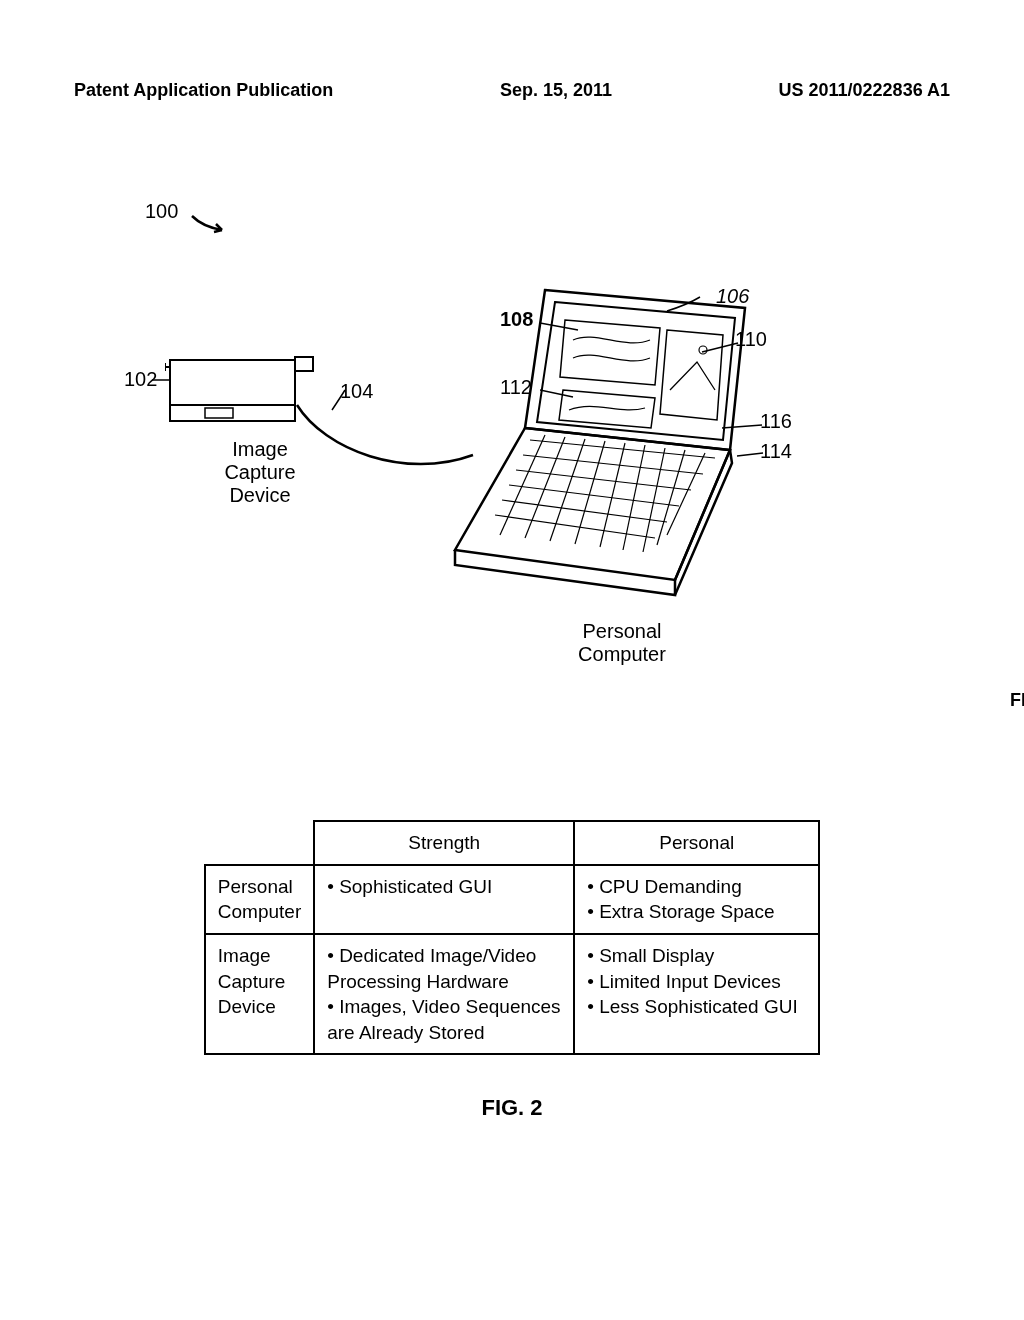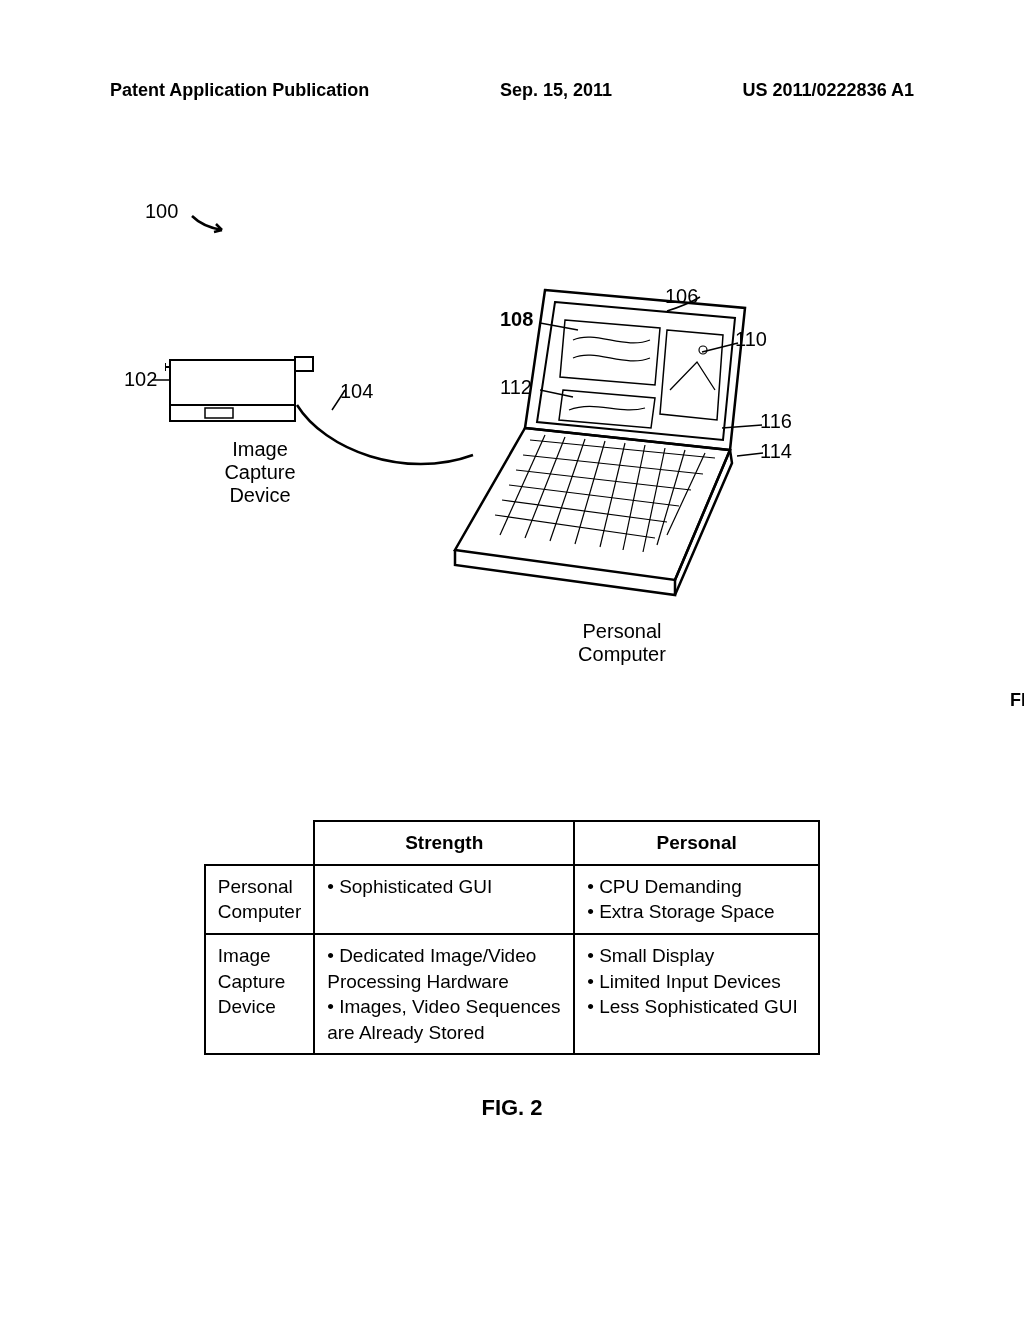--- a/index.html
+++ b/index.html
@@ -9,21 +9,21 @@
     background: #fff;
     font-family: Arial, Helvetica, sans-serif;
     color: #000;
     position: relative;
   }
   .header {
     position: absolute;
     top: 80px;
     left: 0;
     width: 100%;
-    padding: 0 110px;
+    padding: 0 74px;
     display: flex;
     justify-content: space-between;
     align-items: baseline;
     font-size: 18px;
   }
   .header-left { font-weight: bold; }
   .header-center { font-weight: bold; }
   .header-right { font-weight: bold; }
 
   
@@ -40,21 +40,21 @@
     font-size: 20px;
   }
   .ref-100 { top: 20px; left: 145px; }
   .arrow-100 {
     position: absolute;
     top: 34px; left: 190px;
     width: 40px; height: 20px;
   }
   .ref-102 { top: 188px; left: 124px; }
   .ref-104 { top: 200px; left: 340px; }
-  .ref-106 { top: 105px; left: 665px; }
+  .ref-106 { top: 105px; left: 716px; font-style: italic; }
   .ref-108 { top: 128px; left: 500px; font-weight: bold; }
   .ref-110 { top: 148px; left: 735px; text-align: right; }
   .ref-112 { top: 196px; left: 500px; }
   .ref-114 { top: 260px; left: 760px; }
   .ref-116 { top: 230px; left: 760px; }
 
   .device-label {
     position: absolute;
     font-size: 20px;
     text-align: center;
@@ -104,21 +104,21 @@
     font-size: 19px;
   }
   .comparison-table th, .comparison-table td {
     border: 2px solid #000;
     padding: 8px 12px;
     text-align: left;
     vertical-align: top;
     line-height: 1.35;
   }
   .comparison-table th {
-    font-weight: bold;
+    font-weight: normal;
     text-align: center;
   }
   .comparison-table .corner {
     border: none;
   }
   .rowhdr { width: 105px; }
   .col-s { width: 260px; }
   .col-w { width: 245px; }
   .cap2 { position: absolute; top: 1095px; font-weight: bold; font-size: 22px; width:100%; text-align:center; }
 </style>

